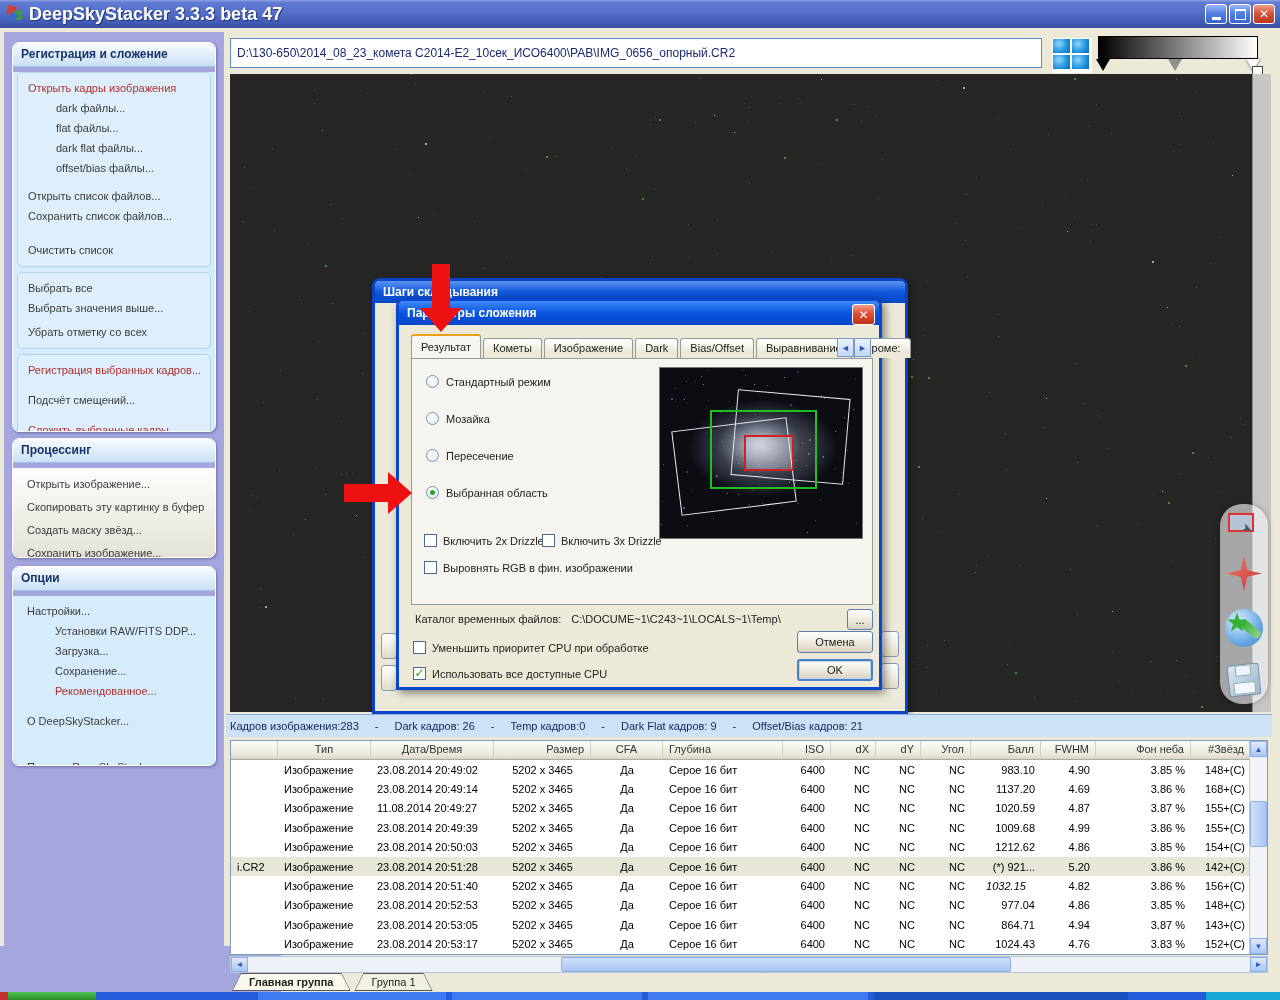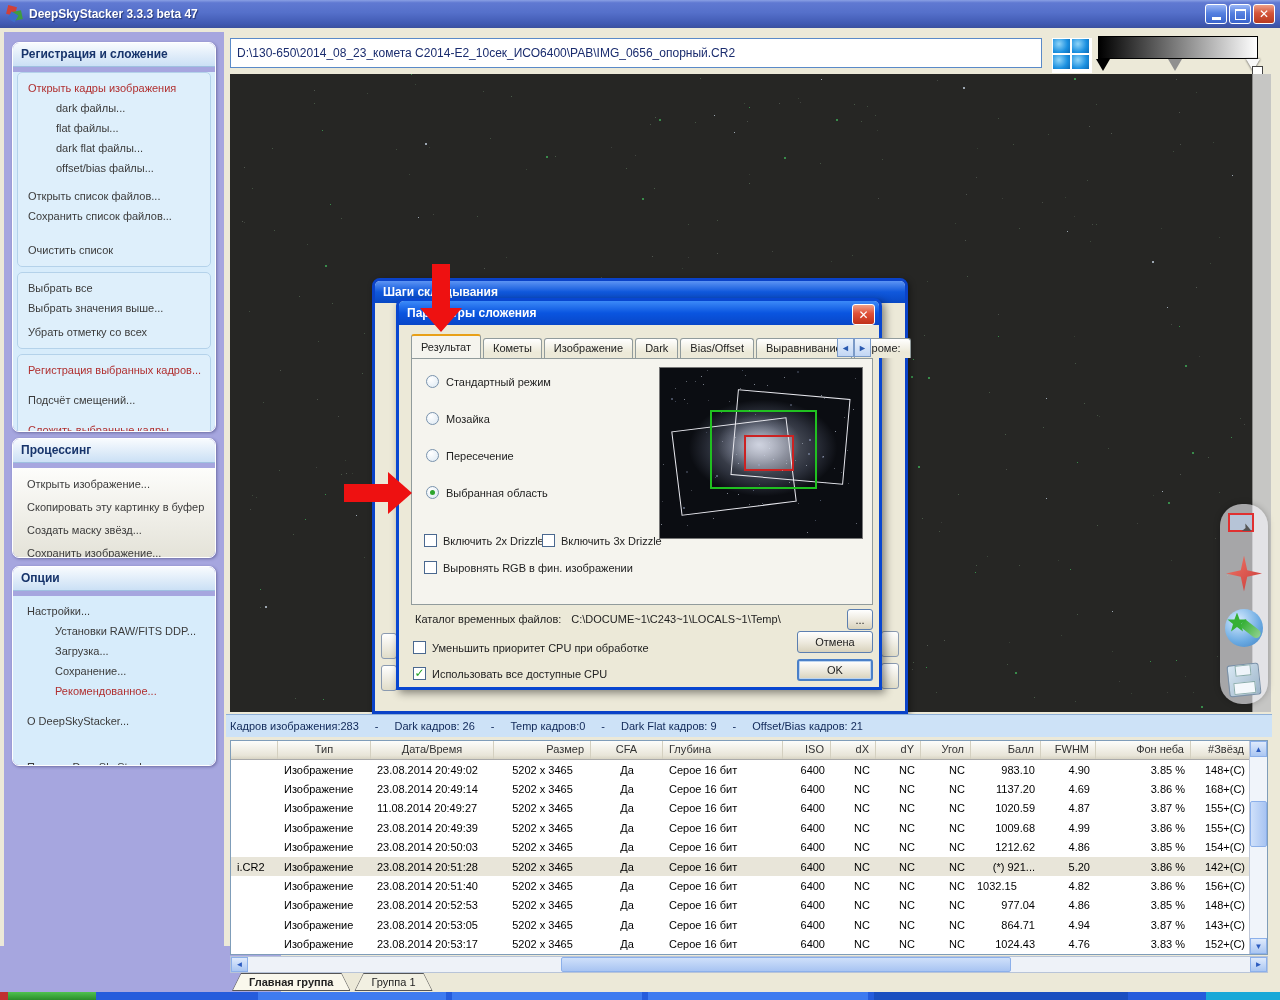--- a/index.html
+++ b/index.html
@@ -9,21 +9,21 @@
 
   
   #titlebar{left:0;top:0;width:1280px;height:28px;
     background:linear-gradient(180deg,#8aa0e4 0%,#6079d2 10%,#5570ca 45%,#4059b2 85%,#3a509e 100%);
     display:flex;align-items:center;padding-left:6px;box-sizing:border-box;}
   #app-logo{position:relative;width:18px;height:18px;margin-right:5px;}
   #app-logo span{position:absolute;display:block;}
   .logo-red{left:1px;top:1px;width:9px;height:9px;background:#d04038;transform:rotate(14deg);}
   .logo-green{left:7px;top:6px;width:9px;height:9px;background:#3f9c3f;transform:rotate(-12deg);}
   .logo-blue{left:3px;top:8px;width:8px;height:8px;background:#3c6cc8;transform:rotate(30deg);}
-  #title-text{color:#fff;font-weight:bold;font-size:12px;text-shadow:1px 1px 1px #243472;}
+  #title-text{color:#fff;font-weight:bold;font-size:18px;text-shadow:1px 1px 1px #243472;}
   #caption-buttons{position:absolute;right:5px;top:4px;display:flex;gap:2px;}
   .cap-btn{width:22px;height:20px;border:1px solid #fff;border-radius:3px;box-sizing:border-box;
     background:linear-gradient(180deg,#9ab6f6,#5580e0 45%,#3a64cc);display:flex;align-items:center;justify-content:center;color:#fff;}
   .cap-btn.close{background:linear-gradient(180deg,#f0a088,#d4553a 45%,#b83a20);font-weight:bold;font-size:12px;}
   .glyph-min{width:9px;height:3px;background:#fff;margin-top:9px;}
   .glyph-restore{width:9px;height:8px;border:1px solid #fff;border-top-width:2px;background:transparent;}
 
   
   #sidebar-strip{left:4px;top:32px;width:220px;height:960px;background:#a6a6df;}
   #bottomleft-block{left:0;top:946px;width:281px;height:46px;background:#a6a6df;}
@@ -854,21 +854,21 @@
           <div class="td" style="width: 47px; text-align: left;"></div>
           <div class="td" style="width: 93px; text-align: left;">Изображение</div>
           <div class="td" style="width: 123px; text-align: left;">23.08.2014 20:51:40</div>
           <div class="td" style="width: 97px; text-align: center;">5202 x 3465</div>
           <div class="td" style="width: 72px; text-align: center;">Да</div>
           <div class="td" style="width: 120px; text-align: left;">Серое 16 бит</div>
           <div class="td" style="width: 48px; text-align: right;">6400</div>
           <div class="td" style="width: 45px; text-align: right;">NC</div>
           <div class="td" style="width: 45px; text-align: right;">NC</div>
           <div class="td" style="width: 50px; text-align: right;">NC</div>
-          <div class="td" style="width: 70px; text-align: left;">1032.15</div>
+          <div class="td" style="width: 70px; text-align: center; font-style: italic;">1032.15</div>
           <div class="td" style="width: 55px; text-align: right;">4.82</div>
           <div class="td" style="width: 95px; text-align: right;">3.86 %</div>
           <div class="td" style="width: 60px; text-align: right;">156+(C)</div>
         </div>
         <div class="tr">
           <div class="td" style="width: 47px; text-align: left;"></div>
           <div class="td" style="width: 93px; text-align: left;">Изображение</div>
           <div class="td" style="width: 123px; text-align: left;">23.08.2014 20:52:53</div>
           <div class="td" style="width: 97px; text-align: center;">5202 x 3465</div>
           <div class="td" style="width: 72px; text-align: center;">Да</div>

